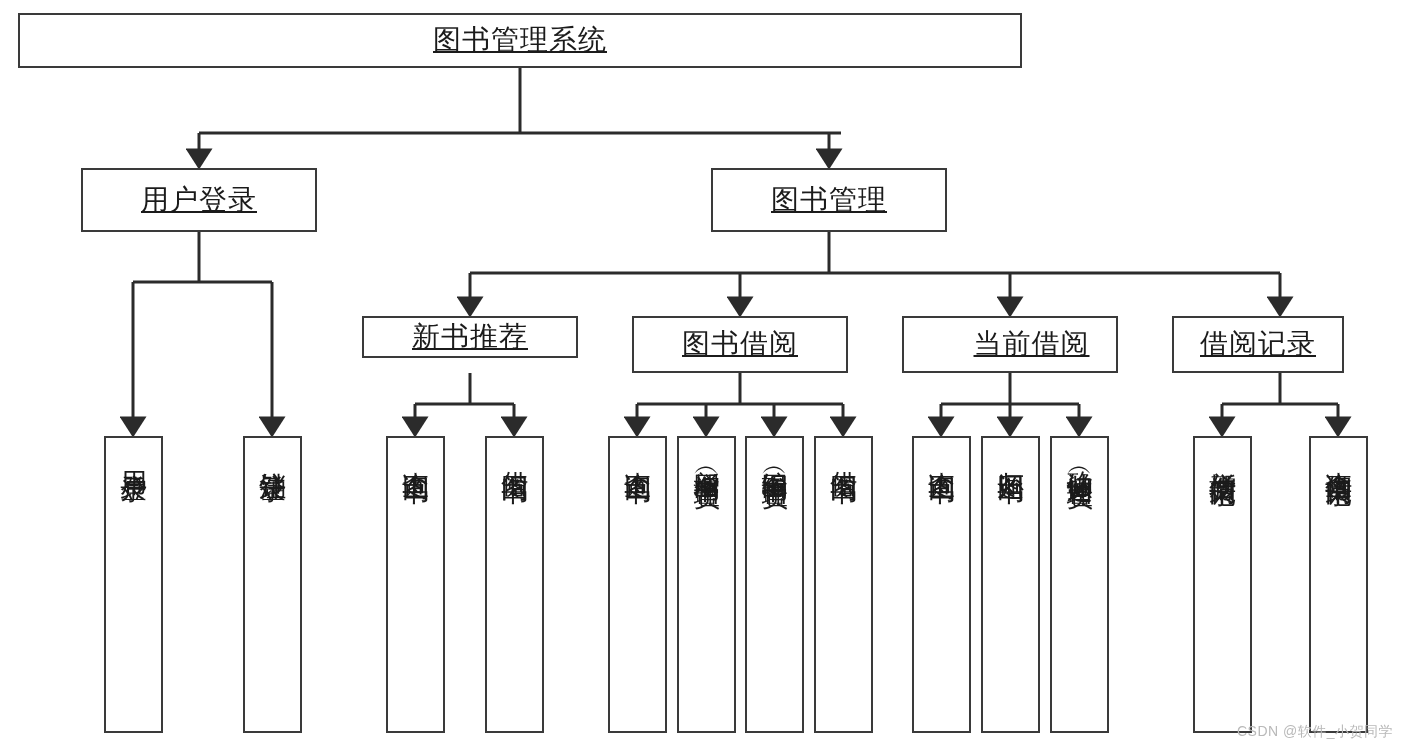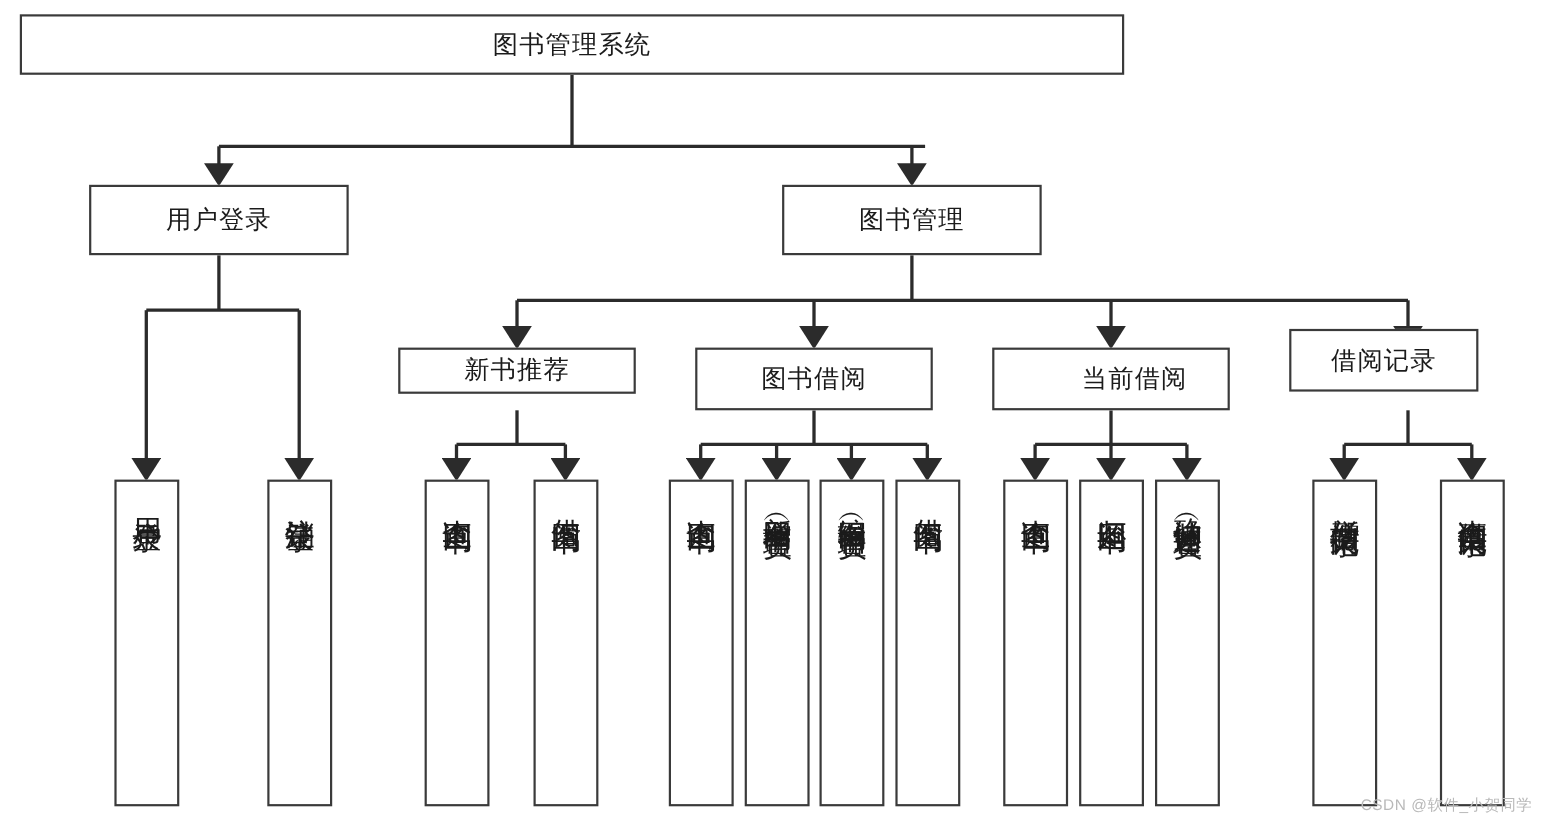--- a/index.html
+++ b/index.html
@@ -28,24 +28,25 @@
     position: absolute;
     box-sizing: border-box;
     border: 2px solid #3a3a3a;
     background: #ffffff;
     display: flex;
     align-items: center;
     justify-content: center;
     color: #1b1b1b;
   }
   .node.horiz .node-label {
-    font-size: 23px;
+    font-size: 28px;
     line-height: 1.1;
     letter-spacing: 1px;
     white-space: nowrap;
+    text-decoration: underline;
   }
   .node.vert {
     align-items: flex-start;
     justify-content: center;
     padding-top: 12px;
   }
   .node.vert .node-label {
     writing-mode: vertical-rl;
     text-orientation: upright;
     font-size: 27px;
@@ -135,21 +136,21 @@
 
   <div class="node horiz" style="left:362px; top:316px; width:216px; height:42px;">
     <span class="node-label">新书推荐</span>
   </div>
   <div class="node horiz" style="left:632px; top:316px; width:216px; height:57px;">
     <span class="node-label">图书借阅</span>
   </div>
   <div class="node horiz" style="left:902px; top:316px; width:216px; height:57px;padding-left:43px;">
     <span class="node-label">当前借阅</span>
   </div>
-  <div class="node horiz" style="left:1172px; top:299px; width:172px; height:57px;">
+  <div class="node horiz" style="left:1172px; top:316px; width:172px; height:57px;">
     <span class="node-label">借阅记录</span>
   </div>
 
   <div class="node vert" style="left:104px; top:436px; width:59px; height:297px;">
     <span class="node-label">用户登录</span>
   </div>
   <div class="node vert" style="left:243px; top:436px; width:59px; height:297px;">
     <span class="node-label">注销登录</span>
   </div>
 

